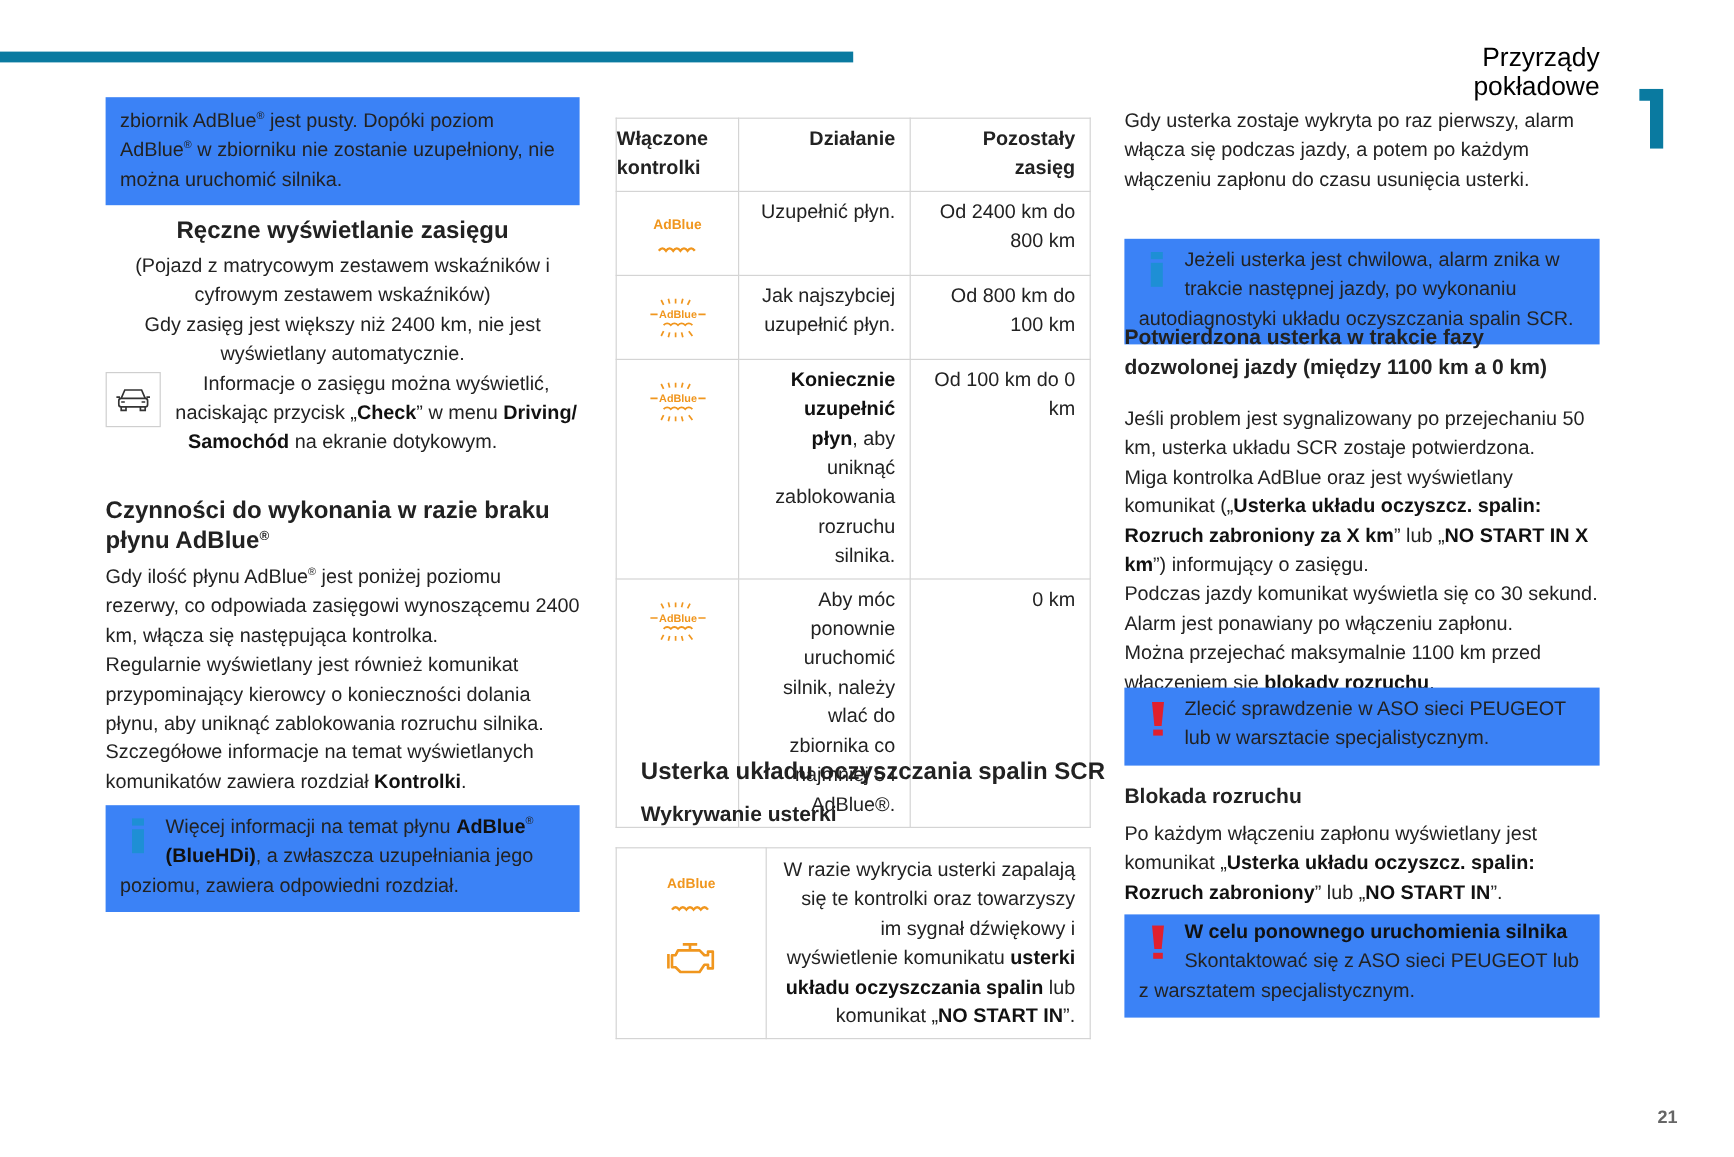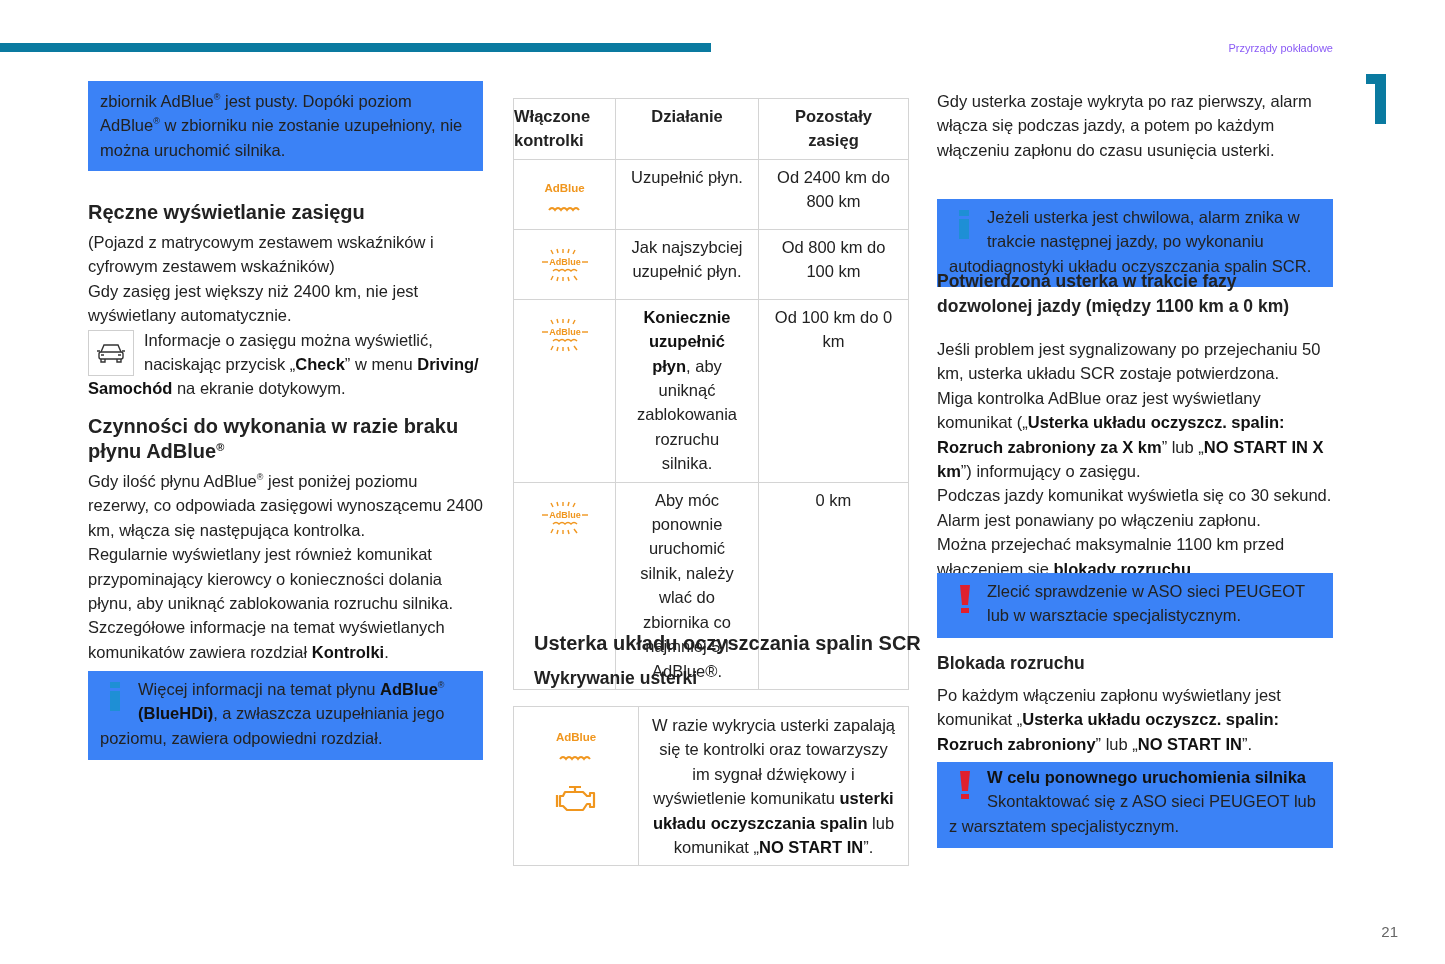--- a/index.html
+++ b/index.html
@@ -4,64 +4,64 @@
 <style>
   html, body { margin:0; padding:0; }
   body {
     width:1445px; height:964px; position:relative; overflow:hidden;
     background:#ffffff; color:#222;
     font-family:"Liberation Sans", sans-serif; font-size:16.5px; line-height:24.4px;
   }
   b { font-weight:bold; color:#111; }
   sup { font-size:9px; line-height:0; vertical-align:7px; }
   .topbar { position:absolute; left:0; top:43px; width:711px; height:9px; background:#0a7aa0; }
-  .running-header { position:absolute; left:1150px; top:36px; width:183px; text-align:right; color:#8b5cf6; font-size:11px; }
+  .running-header { position:absolute; left:1150px; top:36px; width:183px; text-align:right; color:#000000; font-size:22px; }
   .chapter-num { position:absolute; left:1366px; top:74px; width:24px; height:50px; }
-  .page-num { position:absolute; left:1368px; top:920px; width:30px; text-align:right; color:#666; font-size:15px; font-weight:normal; }
+  .page-num { position:absolute; left:1368px; top:920px; width:30px; text-align:right; color:#666; font-size:15px; font-weight:bold; }
 
   .col { position:absolute; top:0; }
   .col1 { left:88px; width:395px; }
   .col2 { left:513px; width:396px; }
   .col3 { left:937px; width:396px; }
 
   .greybox { background:#3b82f6; padding:8px 12px 9px 12px; }
   h2 { font-size:20px; font-weight:bold; margin:0; line-height:25px; color:#222; }
   h3 { font-size:17.5px; font-weight:bold; margin:0; line-height:25px; color:#222; }
   p { margin:0; }
 
   .note-icon { float:left; width:38px; height:40px; position:relative; }
   .info-i .dot { position:absolute; left:10px; top:5px; width:10px; height:6px; background:#1e8fd5; }
   .info-i .bar { position:absolute; left:10px; top:14px; width:10px; height:20px; background:#1e8fd5; }
   .warn-ex .stem { position:absolute; left:11px; top:6px; width:10px; height:20px; background:#e0202e; clip-path:polygon(0 0,100% 0,80% 100%,20% 100%); }
   .warn-ex .dot { position:absolute; left:12px; top:29px; width:8px; height:5px; background:#e0202e; }
 
   .car-btn { float:left; width:46px; height:46px; border:1px solid #cfcfcf; margin:2px 10px 0 0; box-sizing:border-box; display:flex; align-items:center; justify-content:center; }
 
   table { border-collapse:collapse; width:396px; }
-  td, th { border:1.5px solid #d4d4d4; vertical-align:top; text-align:center; font-weight:normal; padding:5px 12px 6px 12px; }
+  td, th { border:1.5px solid #d4d4d4; vertical-align:top; text-align:right; font-weight:normal; padding:5px 12px 6px 12px; }
   th { font-weight:bold; color:#222; }
   .icon-cell { width:101px; text-align:center; padding:14px 0 0 0; }
   .adblue-text { color:#f0961e; font-weight:bold; font-size:11.5px; line-height:12px; font-family:"Liberation Sans", sans-serif; }
 </style>
 </head>
 <body>
 
 <div class="topbar"></div>
 <div class="running-header">Przyrządy pokładowe</div>
 <svg class="chapter-num" viewBox="0 0 24 50">
   <polygon points="0,0 20,0 20,50 9,50 9,10 0,10" fill="#0a7aa0"></polygon>
 </svg>
 <div class="page-num">21</div>
 
 <div class="col col1">
   <div class="greybox" style="position:absolute; top:81px; width:371px; padding:8px 12px 9px 12px;">
     <span>zbiornik AdBlue</span><sup>®</sup><span> jest pusty. Dopóki poziom AdBlue</span><sup>®</sup><span> w zbiorniku nie zostanie uzupełniony, nie można uruchomić silnika.</span>
   </div>
 
-  <div style="position:absolute; top:200px; width:395px;">
+  <div style="position:absolute; top:180px; width:395px;text-align:center;">
     <h2>Ręczne wyświetlanie zasięgu</h2>
     <p style="margin-top:5px;">(Pojazd z matrycowym zestawem wskaźników i cyfrowym zestawem wskaźników)</p>
     <p>Gdy zasięg jest większy niż 2400 km, nie jest wyświetlany automatycznie.</p>
     <div>
       <div class="car-btn">
         <svg width="30" height="22" viewBox="0 0 30 22" fill="none" stroke="#333" stroke-width="1.4">
           <path d="M5 10 L8 3 H22 L25 10"></path>
           <rect x="3" y="10" width="24" height="7" rx="2"></rect>
           <path d="M1 9 H4 M26 9 H29"></path>
           <path d="M5 17 V20 H9 V17 M21 17 V20 H25 V17"></path>

